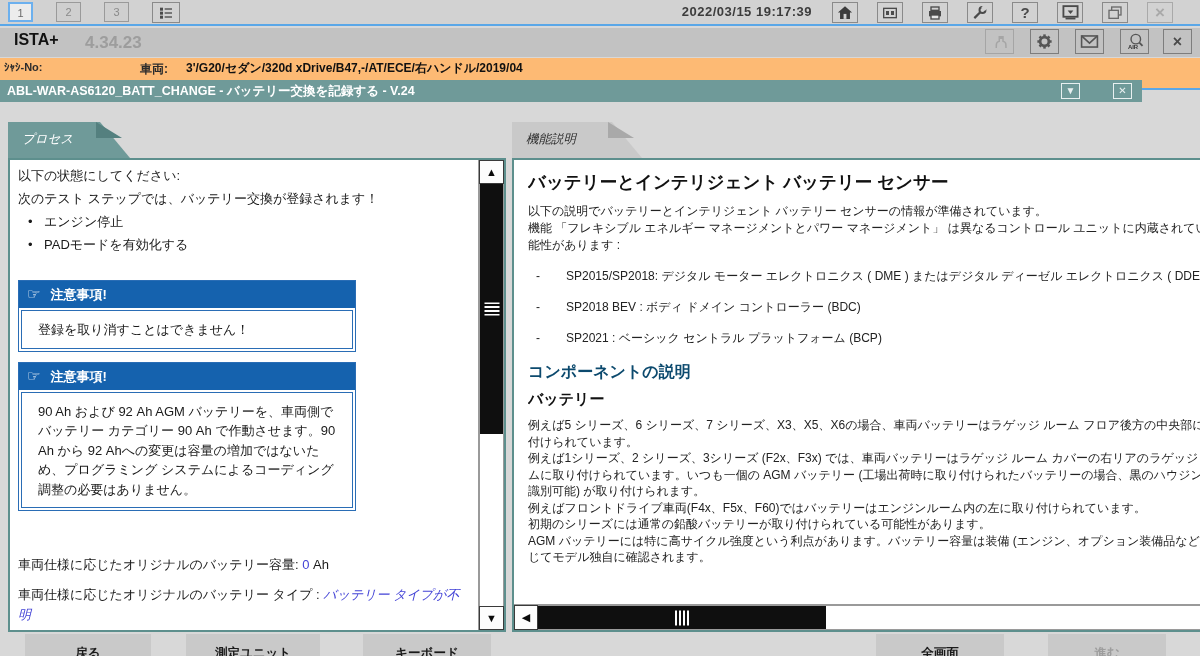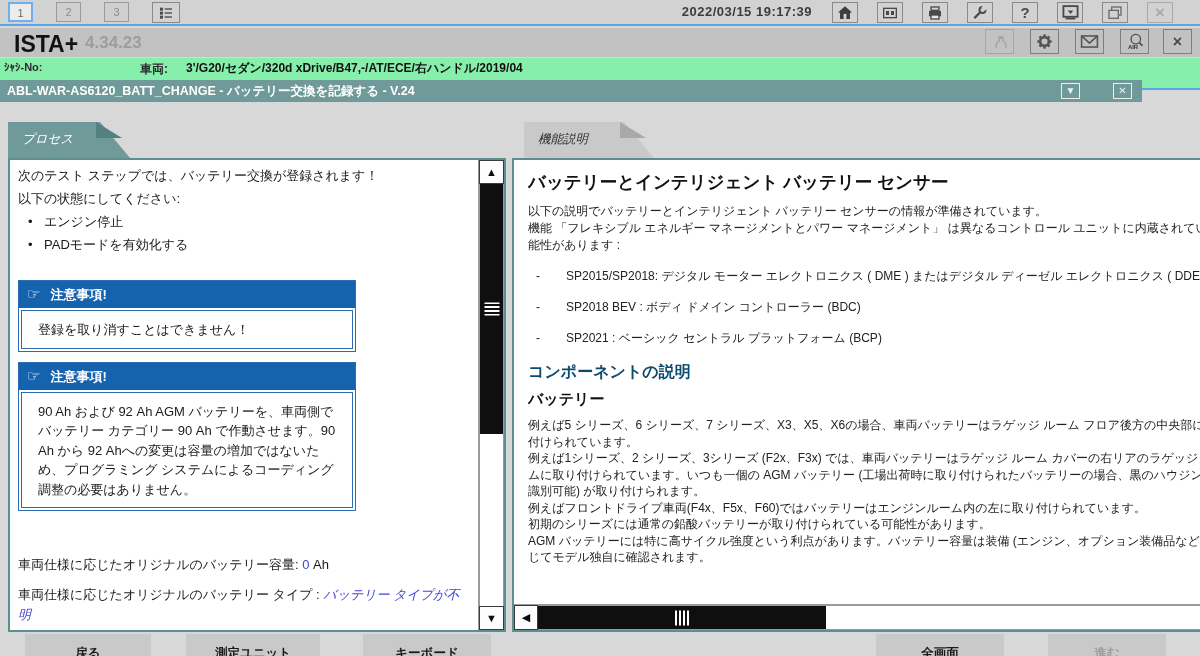--- a/index.html
+++ b/index.html
@@ -8,26 +8,26 @@
 
   
   .topbar { position:absolute; top:0; left:0; width:1200px; height:26px; background:#d2d2d2; border-bottom:2px solid #5aa7e8; }
   .tab-btn { position:absolute; top:2px; width:25px; height:20px; border:1px solid #9a9a9a; background:#cfcfcf; color:#8a8a8a; font-size:11px; text-align:center; line-height:18px; }
   .tab-btn.active { background:#ececec; border:2px solid #6cb0ee; color:#6a6a6a; }
   .icon-btn { position:absolute; top:2px; width:26px; height:21px; border:1px solid #8a8a8a; background:transparent; display:flex; align-items:center; justify-content:center; }
   .time { position:absolute; top:4px; right:388px; font-size:13px; font-weight:bold; color:#3c3c3c; letter-spacing:0.5px; }
 
   
   .appbar { position:absolute; top:28px; left:0; width:1200px; height:29px; background:#c2c2c2; }
-  .appname { position:absolute; left:14px; top:3px; font-size:23px; font-weight:bold; color:#111; }
+  .appname { position:absolute; left:14px; top:3px; font-size:16px; font-weight:bold; color:#111; }
   .appver { position:absolute; left:85px; top:5px; font-size:17px; font-weight:bold; color:#9d9d9d; }
   .app-icon { position:absolute; top:1px; width:29px; height:25px; border:1px solid #7d7d7d; display:flex; align-items:center; justify-content:center; }
 
   
-  .inforow { position:absolute; top:58px; left:0; width:1200px; height:32px; background:#86efac; border-bottom:2px solid #5aa7e8; }
+  .inforow { position:absolute; top:58px; left:0; width:1200px; height:32px; background:#fdba74; border-bottom:2px solid #5aa7e8; }
   .inforow .lbl { position:absolute; top:3px; font-size:11px; font-weight:bold; color:#2c2c2c; }
   .inforow .val { position:absolute; top:2px; font-size:12px; font-weight:bold; color:#111; }
 
   
   .titlebar { position:absolute; top:80px; left:0; width:1142px; height:22px; background:#6f9a99; }
   .titlebar .txt { position:absolute; left:7px; top:3px; color:#fff; font-size:12.5px; font-weight:bold; }
   .tbar-ic { position:absolute; top:3px; width:19px; height:16px; border:1.5px solid #e8f0f0; color:#e8f0f0; font-size:10px; text-align:center; line-height:13px; font-weight:bold; }
 
   
   .fold-tab { position:absolute; top:122px; height:36px; font-size:12.5px; }
@@ -243,30 +243,30 @@
   <span class="txt">ABL-WAR-AS6120_BATT_CHANGE - バッテリー交換を記録する - V.24</span>
   <span class="tbar-ic" style="right:62px;">▼</span>
   <span class="tbar-ic" style="right:10px;">✕</span>
 </div>
 
 <div class="fold-tab tab-process" style="left:8px; width:122px;">
   <div class="shape"></div>
   <div class="fold"></div>
   <span class="cap">プロセス</span>
 </div>
-<div class="fold-tab tab-desc" style="left:524px; width:130px;">
+<div class="fold-tab tab-desc" style="left:512px; width:130px;">
   <div class="shape"></div>
   <div class="fold"></div>
   <span class="cap">機能説明</span>
 </div>
 
 <div class="panel panel-left">
   <div class="pl-content">
+    <div class="pl-line">以下の状態にしてください:</div>
     <div class="pl-line">次のテスト ステップでは、バッテリー交換が登録されます！</div>
-    <div class="pl-line">以下の状態にしてください:</div>
     <div class="pl-bullets">
       <div><span class="blt">•</span><span>エンジン停止</span></div>
       <div><span class="blt">•</span><span>PADモードを有効化する</span></div>
     </div>
 
     <div class="notice">
       <div class="notice-head">
         <span class="hand">☞</span><span>注意事項!</span>
       </div>
       <div class="notice-body">登録を取り消すことはできません！</div>

